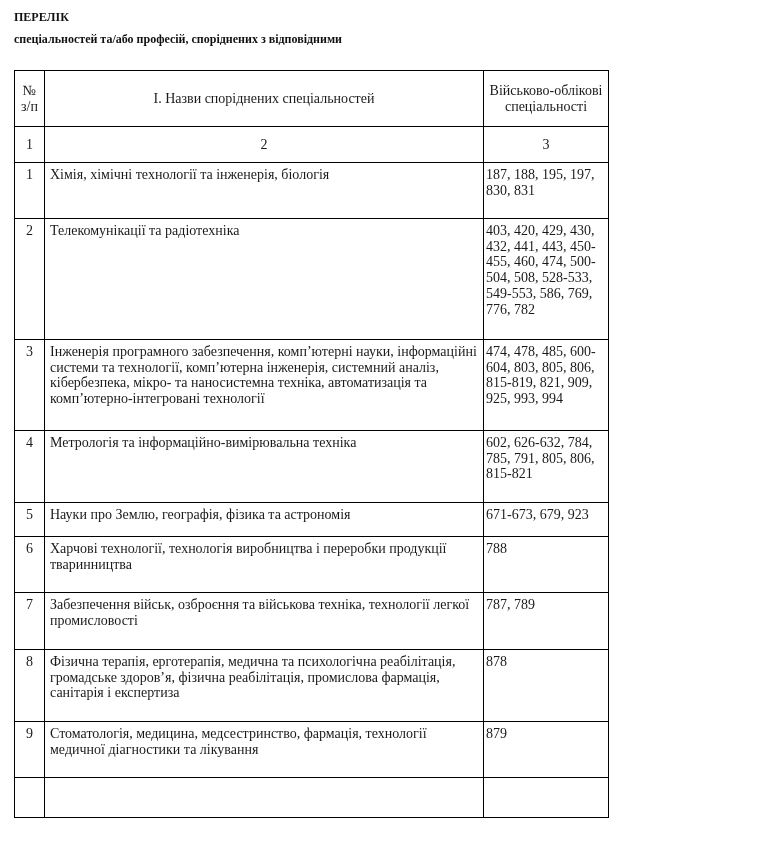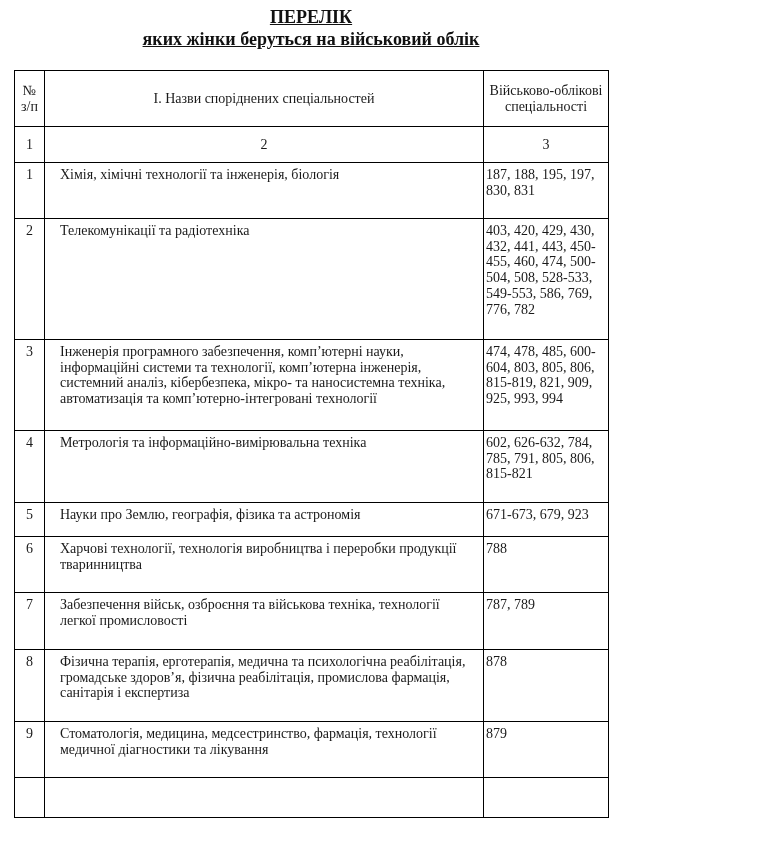--- a/index.html
+++ b/index.html
@@ -10,26 +10,24 @@
   body {
     width: 782px;
     height: 852px;
     overflow: hidden;
     font-family: "Liberation Serif", serif;
     color: #1a1a1a;
   }
   .title-block {
     width: 594px;
     margin: 6px 0 0 14px;
-    text-align: center;
     font-weight: bold;
-    font-size: 18px;
+    font-size: 12px;
     line-height: 22px;
     color: #111111;
-    text-decoration: underline;
   }
   table.spec-table {
     border-collapse: collapse;
     table-layout: fixed;
     width: 594px;
     margin: 20px 0 0 14px;
   }
   table.spec-table col.c1 { width: 30px; }
   table.spec-table col.c2 { width: 439px; }
   table.spec-table col.c3 { width: 125px; }
@@ -45,42 +43,42 @@
     vertical-align: middle;
     text-align: center;
     padding: 2px 2px;
   }
   
   tr.data-row td {
     vertical-align: top;
     padding-top: 4px;
   }
   td.cell-num  { text-align: center; padding-left: 0; padding-right: 0; }
-  td.cell-name { text-align: left; padding-left: 15px; padding-right: 6px; }
+  td.cell-name { text-align: left; padding-left: 5px; padding-right: 6px; }
   td.cell-codes{ text-align: left; padding-left: 2px; padding-right: 2px; }
   .pre { white-space: pre-line; }
   tr.rh-header { height: 56px; }
   tr.rh-nums   { height: 36px; }
   tr.rh-1  { height: 56px; }
   tr.rh-2  { height: 121px; }
   tr.rh-3  { height: 91px; }
   tr.rh-4  { height: 72px; }
   tr.rh-5  { height: 34px; }
   tr.rh-6  { height: 56px; }
   tr.rh-7  { height: 57px; }
   tr.rh-8  { height: 72px; }
   tr.rh-9  { height: 56px; }
   tr.rh-10 { height: 40px; }
 </style>
 </head>
 <body>
 
 <div class="title-block">
   <div>ПЕРЕЛІК</div>
-  <div>яких жінки беруться на військовий облік</div>
+  <div>спеціальностей та/або професій, споріднених з відповідними</div>
 </div>
 
 <table class="spec-table">
   <colgroup>
       <col class="c1">
       <col class="c2">
       <col class="c3">
     </colgroup>
   <tbody>
     <tr class="rh-header">

